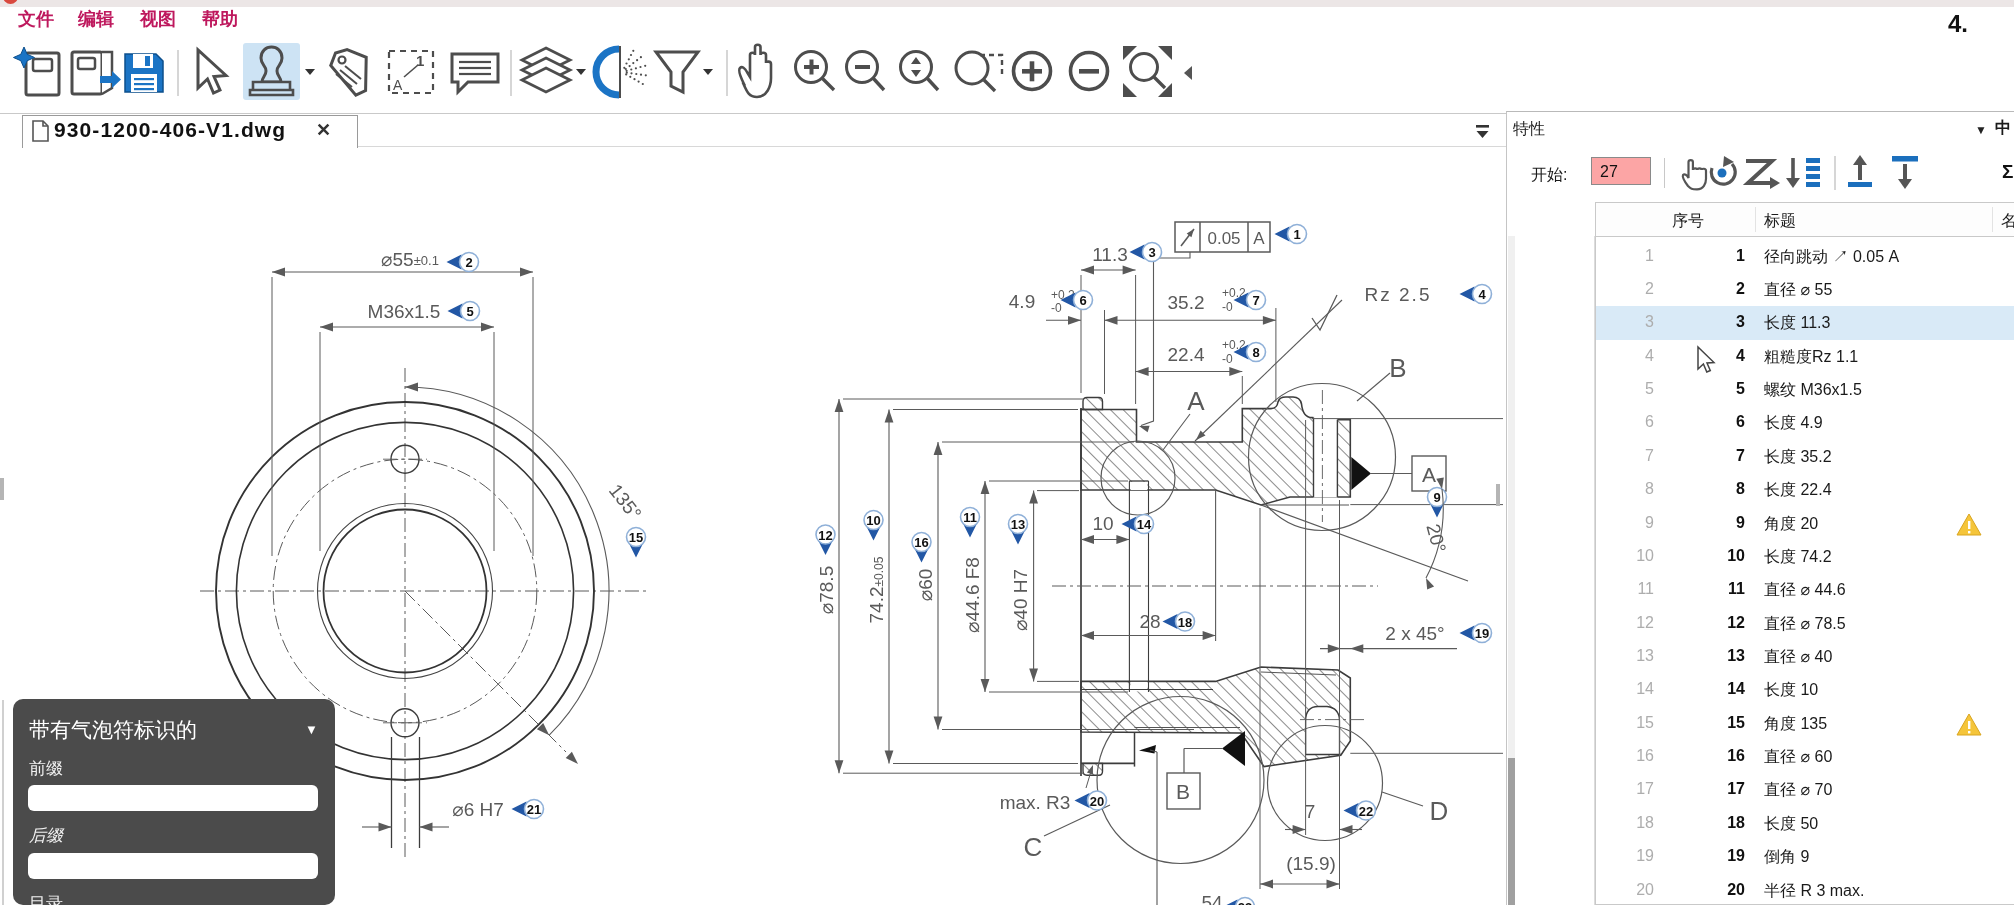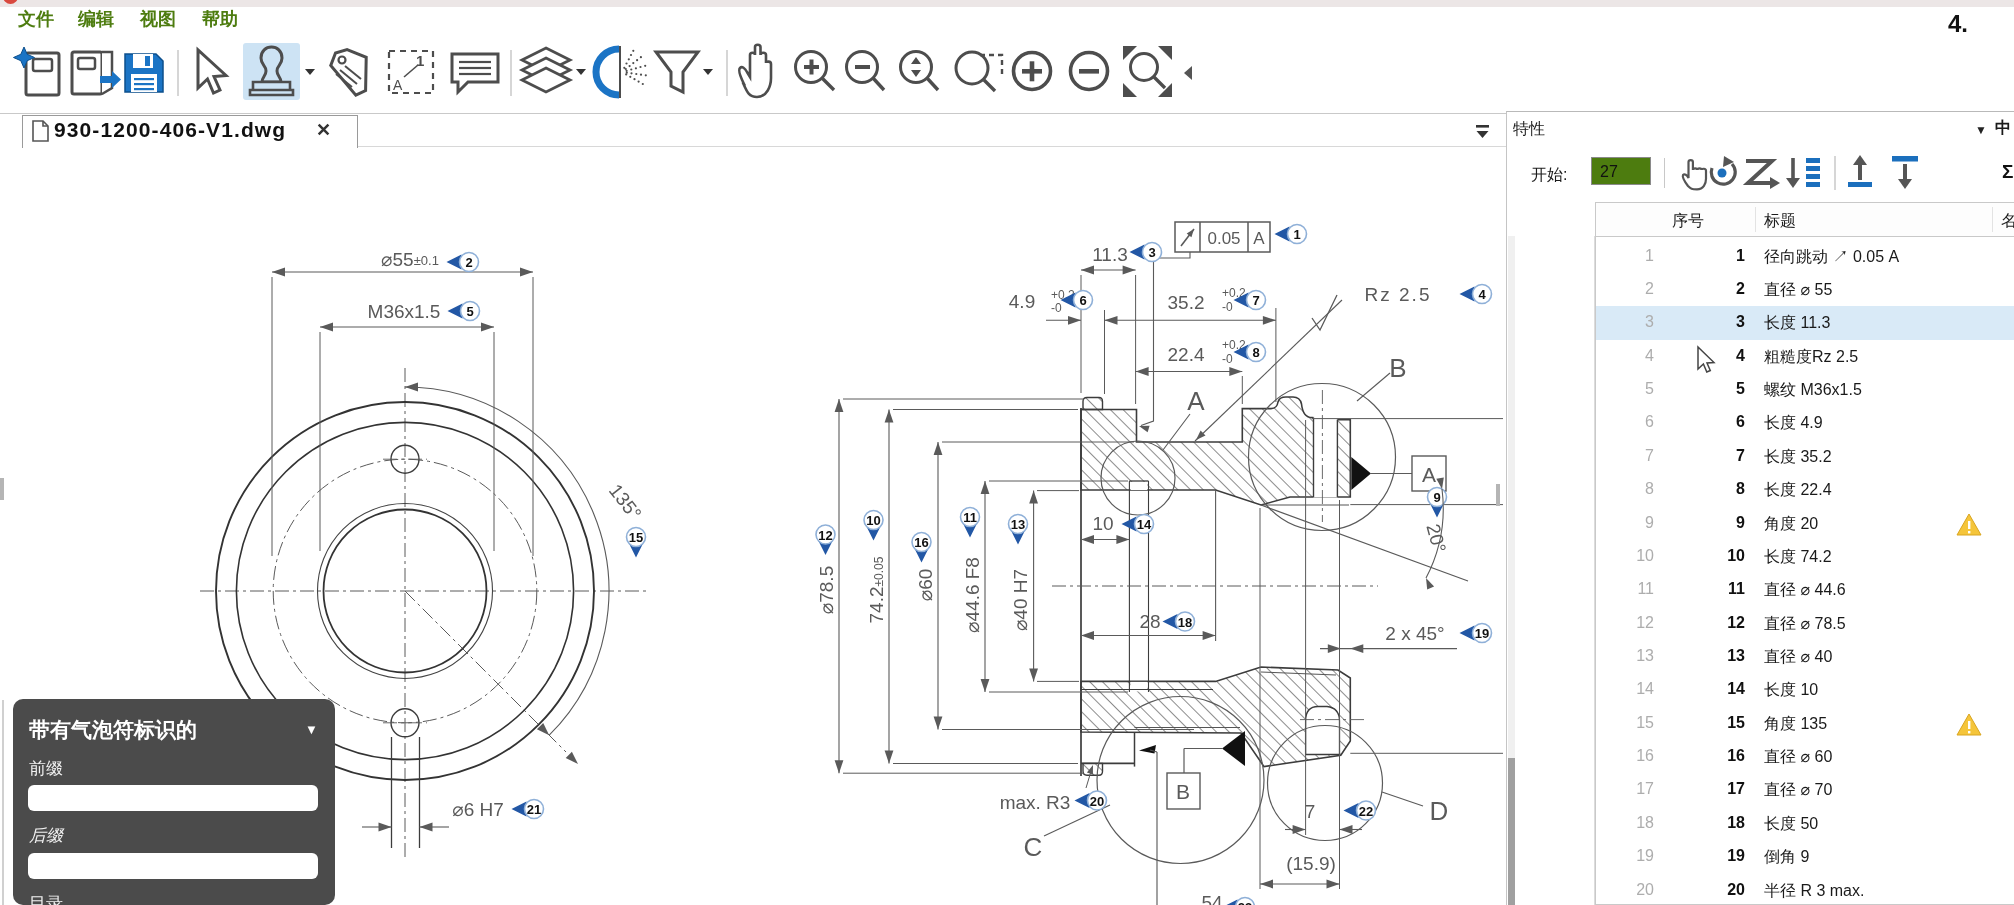--- a/index.html
+++ b/index.html
@@ -2,50 +2,50 @@
 <html><head>
 <meta charset="utf-8">
 <style>
 html,body{margin:0;padding:0;}
 body{width:2014px;height:905px;overflow:hidden;position:relative;background:#fff;
      font-family:"Liberation Sans", sans-serif;}
 .abs{position:absolute;}
 #topstrip{left:0;top:0;width:2014px;height:7px;background:#ece6e6;}
 #reddot{left:3px;top:-11px;width:15px;height:15px;border-radius:50%;background:#d9493f;}
 #menubar{left:0;top:7px;width:2014px;height:36px;background:#fff;}
-.menuitem{position:absolute;top:7px;font-size:18px;color:#4d7c0f;font-weight:bold;}
+.menuitem{position:absolute;top:7px;font-size:18px;color:#be185d;font-weight:bold;}
 #ver{left:1948px;top:10px;font-size:24px;font-weight:bold;color:#111;}
 #tbdiv{left:0;top:113px;width:1506px;height:1px;background:#c9c9c9;}
 #tab{left:22px;top:115px;width:334px;height:32px;background:#fff;border:1px solid #9a9a9a;border-bottom:none;}
 #tabline{left:356px;top:146px;width:1150px;height:1px;background:#d8d8d8;}
 #tabtext{left:54px;top:118px;font-size:21px;letter-spacing:1.1px;font-weight:bold;color:#111;}
 #tabx{left:316px;top:119px;font-size:18px;color:#333;font-weight:bold;}
 #panel{left:1506px;top:111px;width:508px;height:794px;background:#fff;border-top:1px solid #b9b9b9;border-left:1px solid #c5c5c5;}
 #ptitle{left:1513px;top:119px;font-size:16px;color:#1a1a1a;}
 #pcollapse{left:1975px;top:123px;font-size:12px;color:#222;}
 #pchar{left:1995px;top:118px;font-size:16px;color:#1a1a1a;font-weight:bold;}
 #kslabel{left:1531px;top:165px;font-size:16px;color:#1a1a1a;}
-#ksinput{left:1591px;top:157px;width:60px;height:28px;border:1px solid #8a8a8a;background:#4d7c0f;font-size:16px;color:#111;line-height:28px;padding-left:8px;box-sizing:border-box;}
+#ksinput{left:1591px;top:157px;width:60px;height:28px;border:1px solid #8a8a8a;background:#fca5a5;font-size:16px;color:#111;line-height:28px;padding-left:8px;box-sizing:border-box;}
 #sigma{left:2002px;top:161px;font-size:19px;font-weight:bold;color:#111;}
 
 #tbl{left:1595px;top:202px;width:550px;height:703px;border:1px solid #c9c9c9;border-right:none;box-sizing:border-box;}
 #thead{position:absolute;left:0;top:0;width:491px;height:33px;background:#fdfdfd;border-bottom:1px solid #c9c9c9;font-size:16px;color:#1a1a1a;}
 .th{position:absolute;top:8px;}
 .row{position:absolute;left:0;width:500px;height:33.7px;}
 .gut{position:absolute;left:0;top:7px;width:58px;text-align:right;color:#adadad;font-size:16px;}
 .sn{position:absolute;left:100px;top:7px;width:49px;text-align:right;color:#111;font-size:16px;font-weight:bold;}
 .ti{position:absolute;left:168px;top:7px;color:#1a1a1a;font-size:16px;white-space:nowrap;}
 .va{position:absolute;left:330px;top:7px;width:166px;text-align:right;color:#111;font-size:16px;font-weight:bold;white-space:nowrap;}
 .warn{position:absolute;left:360px;top:6px;}
 #gutline{left:1594px;top:236px;width:1px;height:669px;background:#dcdcdc;}
 #sbtrack{left:1508px;top:236px;width:7px;height:669px;background:#f0f0f0;}
 #sbthumb{left:1508px;top:758px;width:7px;height:147px;background:#a0a0a0;}
 
 #ovl{left:13px;top:699px;width:322px;height:206px;background:#4b4b4b;border-radius:10px;}
-#ovltitle{left:29px;top:716px;font-size:21px;font-weight:bold;color:#fff;}
+#ovltitle{left:29px;top:716px;font-size:21px;font-weight:normal;color:#fff;}
 #ovlcaret{left:305px;top:722px;color:#fff;font-size:13px;}
 #ovlpre{left:29px;top:757px;font-size:17px;color:#f0f0f0;}
 #ovlin1{left:28px;top:785px;width:290px;height:26px;background:#fff;border-radius:6px;}
 #ovlsuf{left:29px;top:824px;font-size:17px;color:#f0f0f0;font-style:italic;}
 #ovlin2{left:28px;top:853px;width:290px;height:26px;background:#fff;border-radius:6px;}
 #ovlcat{left:29px;top:892px;font-size:17px;color:#f0f0f0;}
 </style>
 </head>
 <body>
 <div class="abs" id="topstrip"></div>
@@ -485,21 +485,21 @@
     </div>
 <div class="row" style="top:103.2px;background:#d9eaf7;">
       <span class="gut">3</span>
       <span class="sn">3</span>
       <span class="ti">长度 11.3</span>
       <span class="va">11.3</span>
     </div>
 <div class="row" style="top:136.6px;">
       <span class="gut">4</span>
       <span class="sn">4</span>
-      <span class="ti">粗糙度Rz 2.5</span>
+      <span class="ti">粗糙度Rz 1.1</span>
       <span class="va"></span>
     </div>
 <div class="row" style="top:170.0px;">
       <span class="gut">5</span>
       <span class="sn">5</span>
       <span class="ti">螺纹 M36x1.5</span>
       <span class="va"></span>
     </div>
 <div class="row" style="top:203.3px;">
       <span class="gut">6</span>

